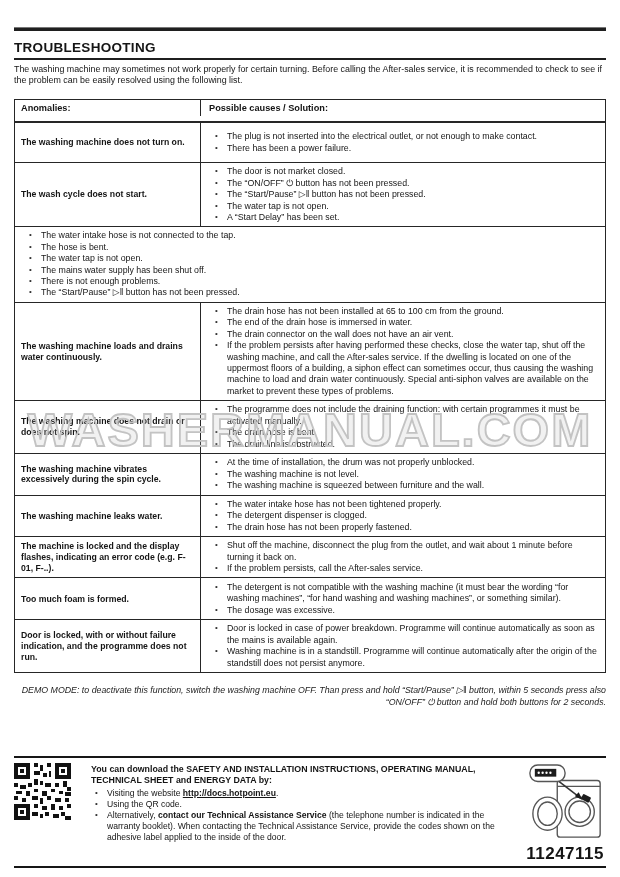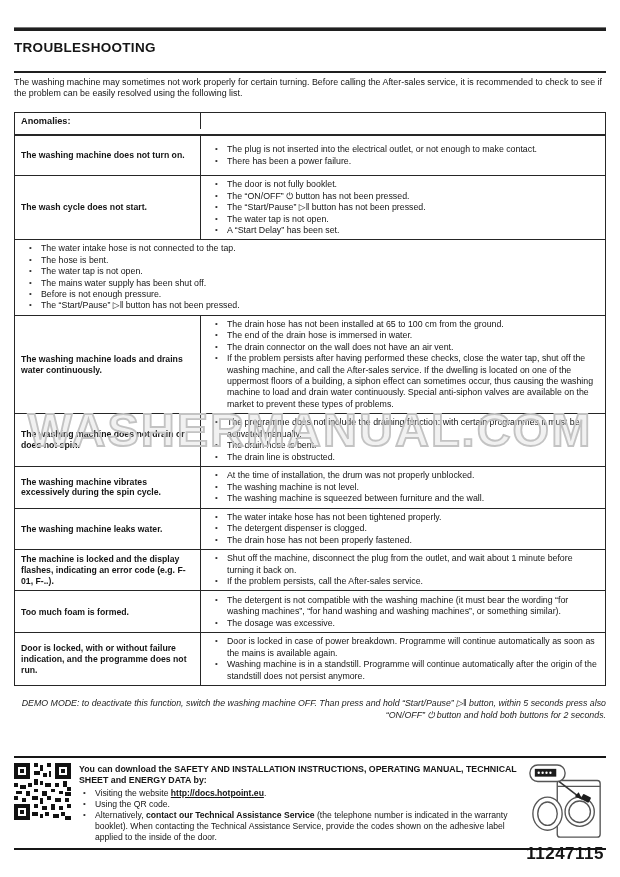--- a/index.html
+++ b/index.html
@@ -1,21 +1,21 @@
 <!DOCTYPE html>
 <html><head>
 <meta charset="utf-8">
 <style>
   html,body{margin:0;padding:0;background:#e8e8e8;}
   .page{position:relative;width:620px;height:877px;background:#ffffff;color:#151515;
         font-family:"Liberation Sans", sans-serif;overflow:hidden;margin:0 auto;}
   .flow{padding:27px 14px 0 14px;}
   .top-rule{height:3px;background:#1f1f1f;border-top:1px solid #777;}
   .doc-title{margin-top:9px;font-size:13.5px;font-weight:bold;letter-spacing:.3px;
-             border-bottom:2px solid #1f1f1f;padding-bottom:16px;}
+             border-bottom:2px solid #1f1f1f;padding-bottom:3px;}
   .intro{margin-top:4px;font-size:8.9px;line-height:1.25;}
   
   .tbl{margin-top:13px;border:1.4px solid #262626;}
   .t-head{display:flex;border-bottom:1.3px solid #262626;min-height:21px;align-items:flex-start;
           font-weight:bold;font-size:9.2px;}
   .c-left{flex:0 0 186px;width:186px;border-right:1.3px solid #262626;padding:3px 6px;box-sizing:border-box;}
   .c-right{flex:1;padding:3px 6px 3px 2px;box-sizing:border-box;}
   .t-row{display:flex;border-top:1.3px solid #262626;}
   .t-row .c-left{font-weight:bold;font-size:8.7px;line-height:1.25;display:flex;align-items:center;}
   .t-row .c-right{font-size:8.8px;line-height:1.3;display:flex;flex-direction:column;justify-content:center;}
@@ -28,21 +28,21 @@
   .blt{flex:0 0 9px;width:9px;margin-left:9px;text-align:center;font-size:8px;color:#333;}
   .txt{flex:1;padding-left:6px;}
   
   .demo{margin-top:11px;font-size:8.8px;font-style:italic;line-height:1.4;color:#1c1c1c;text-align:right;}
   
   .watermark{position:absolute;top:402px;left:0;width:100%;text-align:center;z-index:6;
              font-size:47px;font-weight:bold;letter-spacing:2px;white-space:nowrap;
              color:rgba(185,185,185,0.20);-webkit-text-stroke:1.8px #c3c3c3;pointer-events:none;}
   
   .dl-box{position:absolute;left:14px;right:14px;top:756px;border-top:2px solid #161616;
-          border-bottom:2px solid #161616;padding:5px 0 5px 0;display:flex;gap:8px;align-items:flex-start;}
+          border-bottom:2px solid #161616;padding:5px 0 23px 0;display:flex;gap:20px;align-items:flex-start;}
   .qr{flex:0 0 57px;}
   .dl-text{flex:1;font-size:8.6px;line-height:1.28;padding-top:1px;}
   .dl-intro{font-weight:bold;font-size:8.8px;line-height:1.25;}
   .dl-list{margin-top:2px;}
   .dl-list .blt{margin-left:1px;}
   .washer{flex:0 0 78px;margin-left:2px;}
   .doc-number{position:absolute;top:844px;right:16px;font-size:17px;font-weight:bold;letter-spacing:.5px;}
   b{font-weight:bold;} u{text-decoration:underline;}
 </style>
 </head>
@@ -53,41 +53,42 @@
   <div class="flow">
     <div class="top-rule"></div>
 
     <div class="doc-title">TROUBLESHOOTING</div>
 
     <div class="intro">The washing machine may sometimes not work properly for certain turning. Before calling the After-sales service, it is recommended to check to see if the problem can be easily resolved using the following list.</div>
 
     <div class="tbl">
       <div class="t-head">
         <div class="c-left">Anomalies:</div>
+        <div class="c-right" style="padding-left:8px;">Possible causes / Solution:</div>
       </div>
       <div class="t-body">
         <div class="t-row">
           <div class="c-left">The washing machine does not turn on.</div>
           <div class="c-right">
               <div class="li">
                 <span class="blt">•</span>
                 <span class="txt">The plug is not inserted into the electrical outlet, or not enough to make contact.</span>
               </div>
               <div class="li">
                 <span class="blt">•</span>
                 <span class="txt">There has been a power failure.</span>
               </div>
             </div>
         </div>
         <div class="t-row">
           <div class="c-left">The wash cycle does not start.</div>
           <div class="c-right">
               <div class="li">
                 <span class="blt">•</span>
-                <span class="txt">The door is not fully booklet.</span>
+                <span class="txt">The door is not market closed.</span>
               </div>
               <div class="li">
                 <span class="blt">•</span>
                 <span class="txt">The “ON/OFF” ⏻ button has not been pressed.</span>
               </div>
               <div class="li">
                 <span class="blt">•</span>
                 <span class="txt">The “Start/Pause” ▷‖ button has not been pressed.</span>
               </div>
               <div class="li">
@@ -113,21 +114,21 @@
               <div class="li">
                 <span class="blt">•</span>
                 <span class="txt">The water tap is not open.</span>
               </div>
               <div class="li">
                 <span class="blt">•</span>
                 <span class="txt">The mains water supply has been shut off.</span>
               </div>
               <div class="li">
                 <span class="blt">•</span>
-                <span class="txt">Before is not enough pressure.</span>
+                <span class="txt">There is not enough problems.</span>
               </div>
               <div class="li">
                 <span class="blt">•</span>
                 <span class="txt">The “Start/Pause” ▷‖ button has not been pressed.</span>
               </div>
             </div>
         </div>
         <div class="t-row">
           <div class="c-left">The washing machine loads and drains water continuously.</div>
           <div class="c-right">

